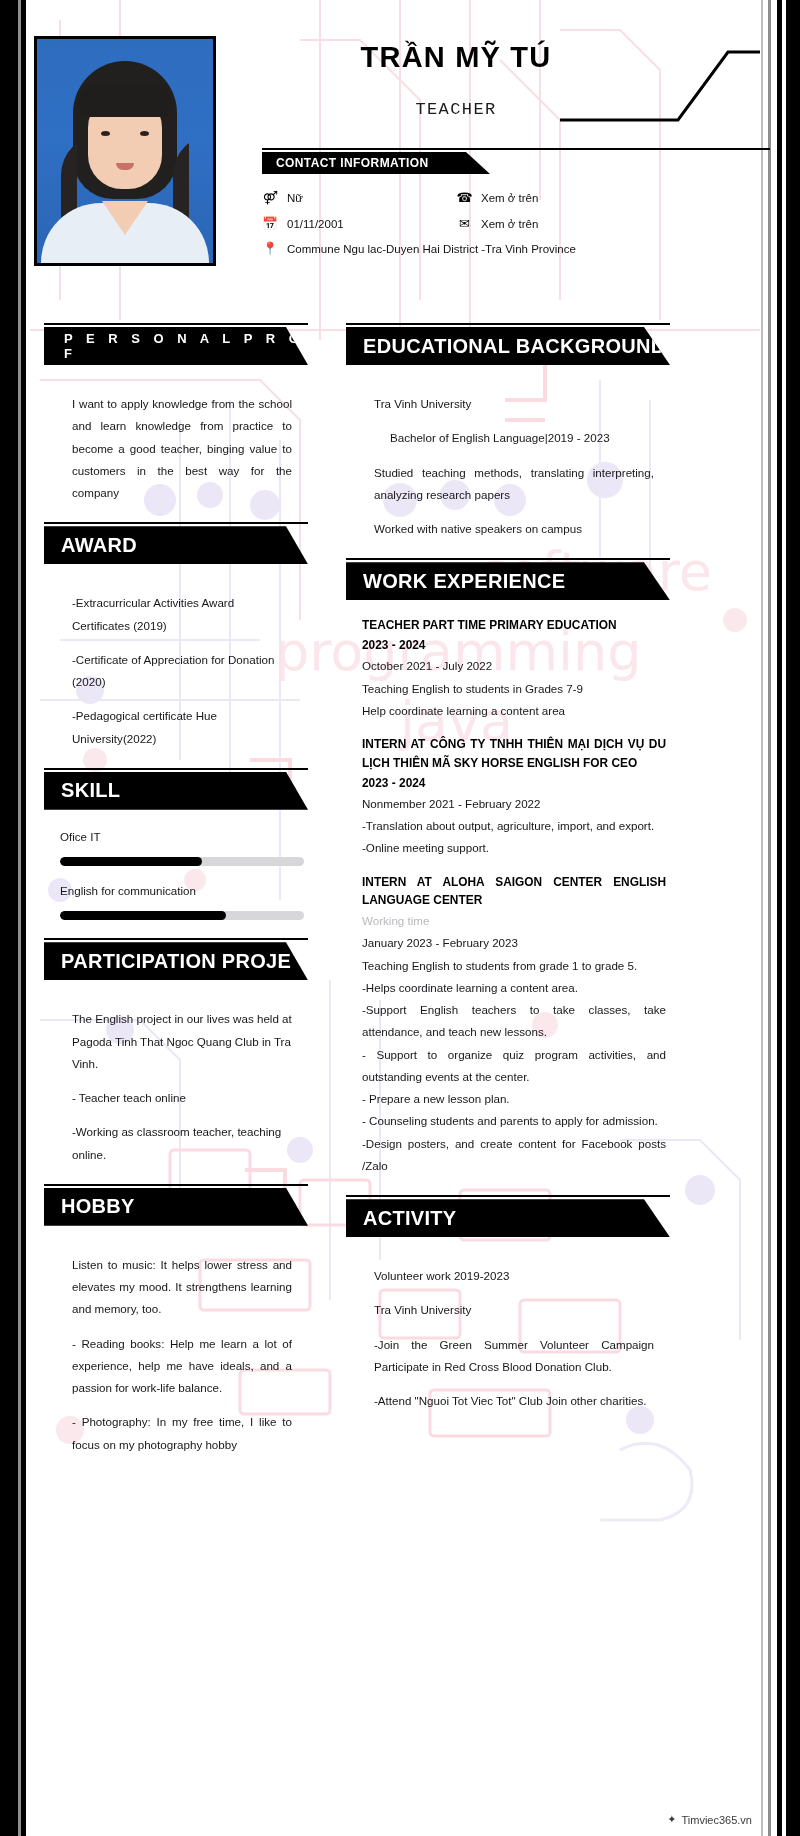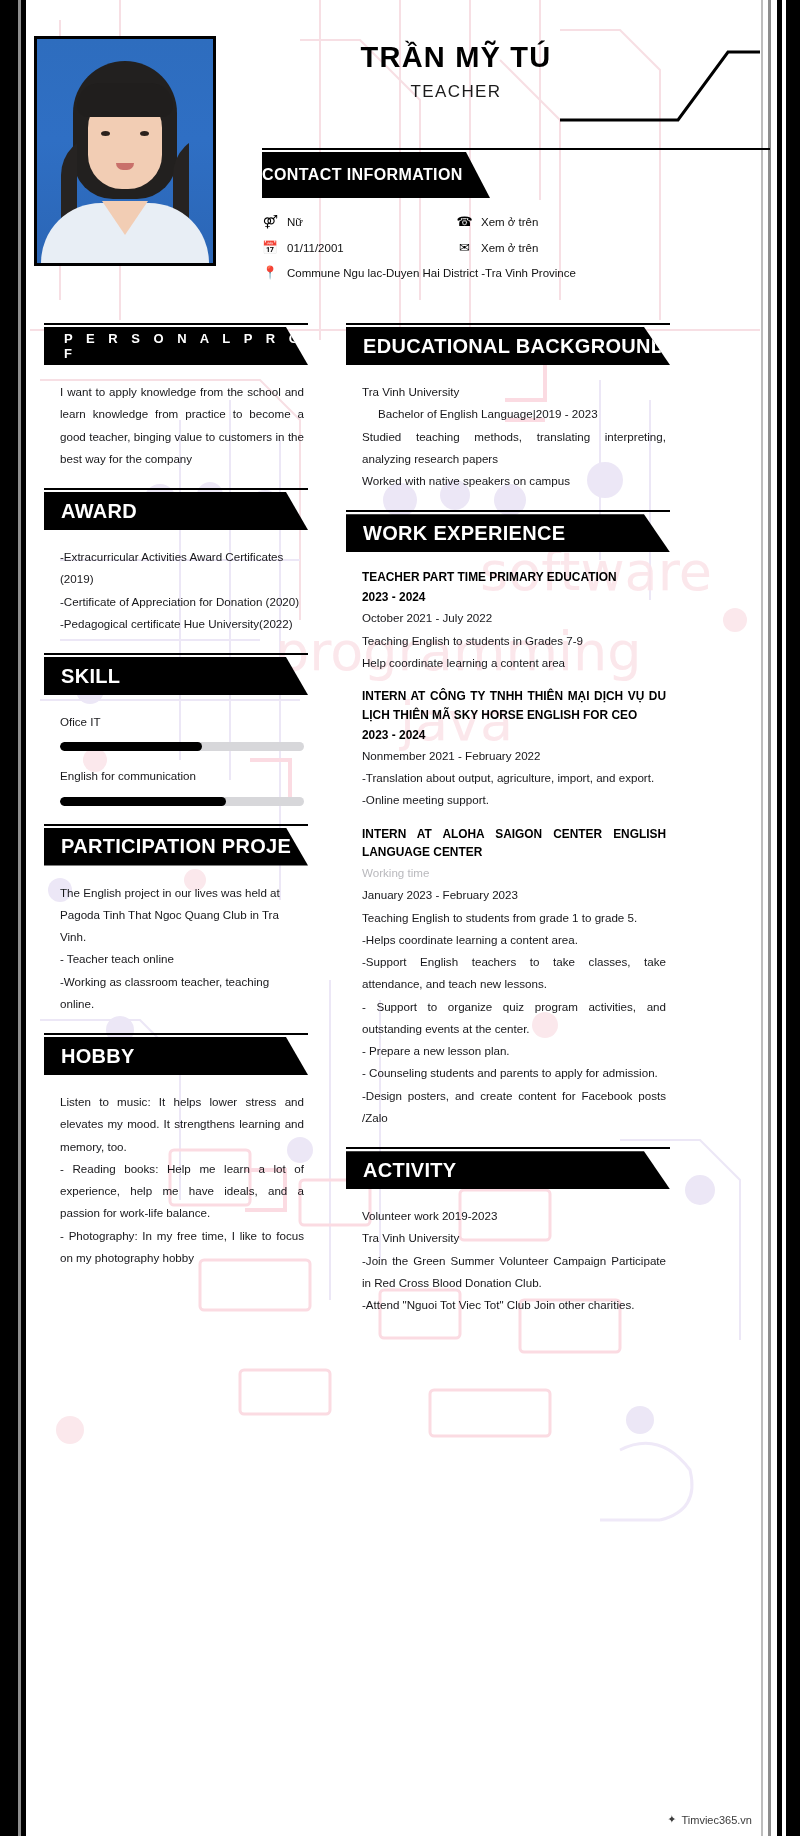--- a/index.html
+++ b/index.html
@@ -126,24 +126,25 @@
     text-align: center;
   }
   .cv-name {
     font-size: 29px;
     font-weight: bold;
     letter-spacing: 1.2px;
     color: #000;
     line-height: 1.2;
   }
   .cv-role {
-    margin-top: 7px;
+    margin-top: 25px;
     font-size: 17px;
     letter-spacing: 1.4px;
     color: #1b1b1b;
+    font-family: Liberation Mono, monospace;
   }
 
   
   .corner-line {
     position: absolute;
     right: 40px;
     top: 38px;
     width: 200px;
     height: 120px;
     z-index: 11;
@@ -177,28 +178,28 @@
 
   
   .contact-block {
     position: absolute;
     left: 262px;
     right: 150px;
     top: 152px;
     z-index: 12;
   }
   .contact-ribbon {
-    height: 46px;
+    height: 22px;
     background: #000;
     color: #fff;
     font-weight: bold;
-    font-size: 16px;
+    font-size: 12px;
     display: flex;
     align-items: center;
-    padding-left: 0;
+    padding-left: 14px;
     letter-spacing: 0.4px;
     width: 228px;
     clip-path: polygon(0 0, calc(100% - 24px) 0, 100% 100%, 0 100%);
   }
   .contact-rule {
     position: absolute;
     left: 0; right: -120px; top: -4px;
     height: 2px; background: #000;
   }
   .contact-grid {
@@ -238,21 +239,21 @@
   .col-right { width: 340px; padding-left: 16px; }
 
   .section { margin-bottom: 22px; }
   .sec-body {
     padding: 16px 4px 0 16px;
     font-size: 11.6px;
     line-height: 1.92;
     color: #17171a;
   }
   .sec-body.justify { text-align: justify; }
-  .sec-body p { margin: 0; }
+  .sec-body p { margin: 12px; }
   .sec-body p + p { margin-top: 0; }
 
   
   .skill-row { margin-bottom: 14px; }
   .skill-label { font-size: 11.6px; color: #17171a; margin-bottom: 9px; }
   .bar-track {
     height: 9px;
     background: #d7d7da;
     border-radius: 5px;
     overflow: hidden;

